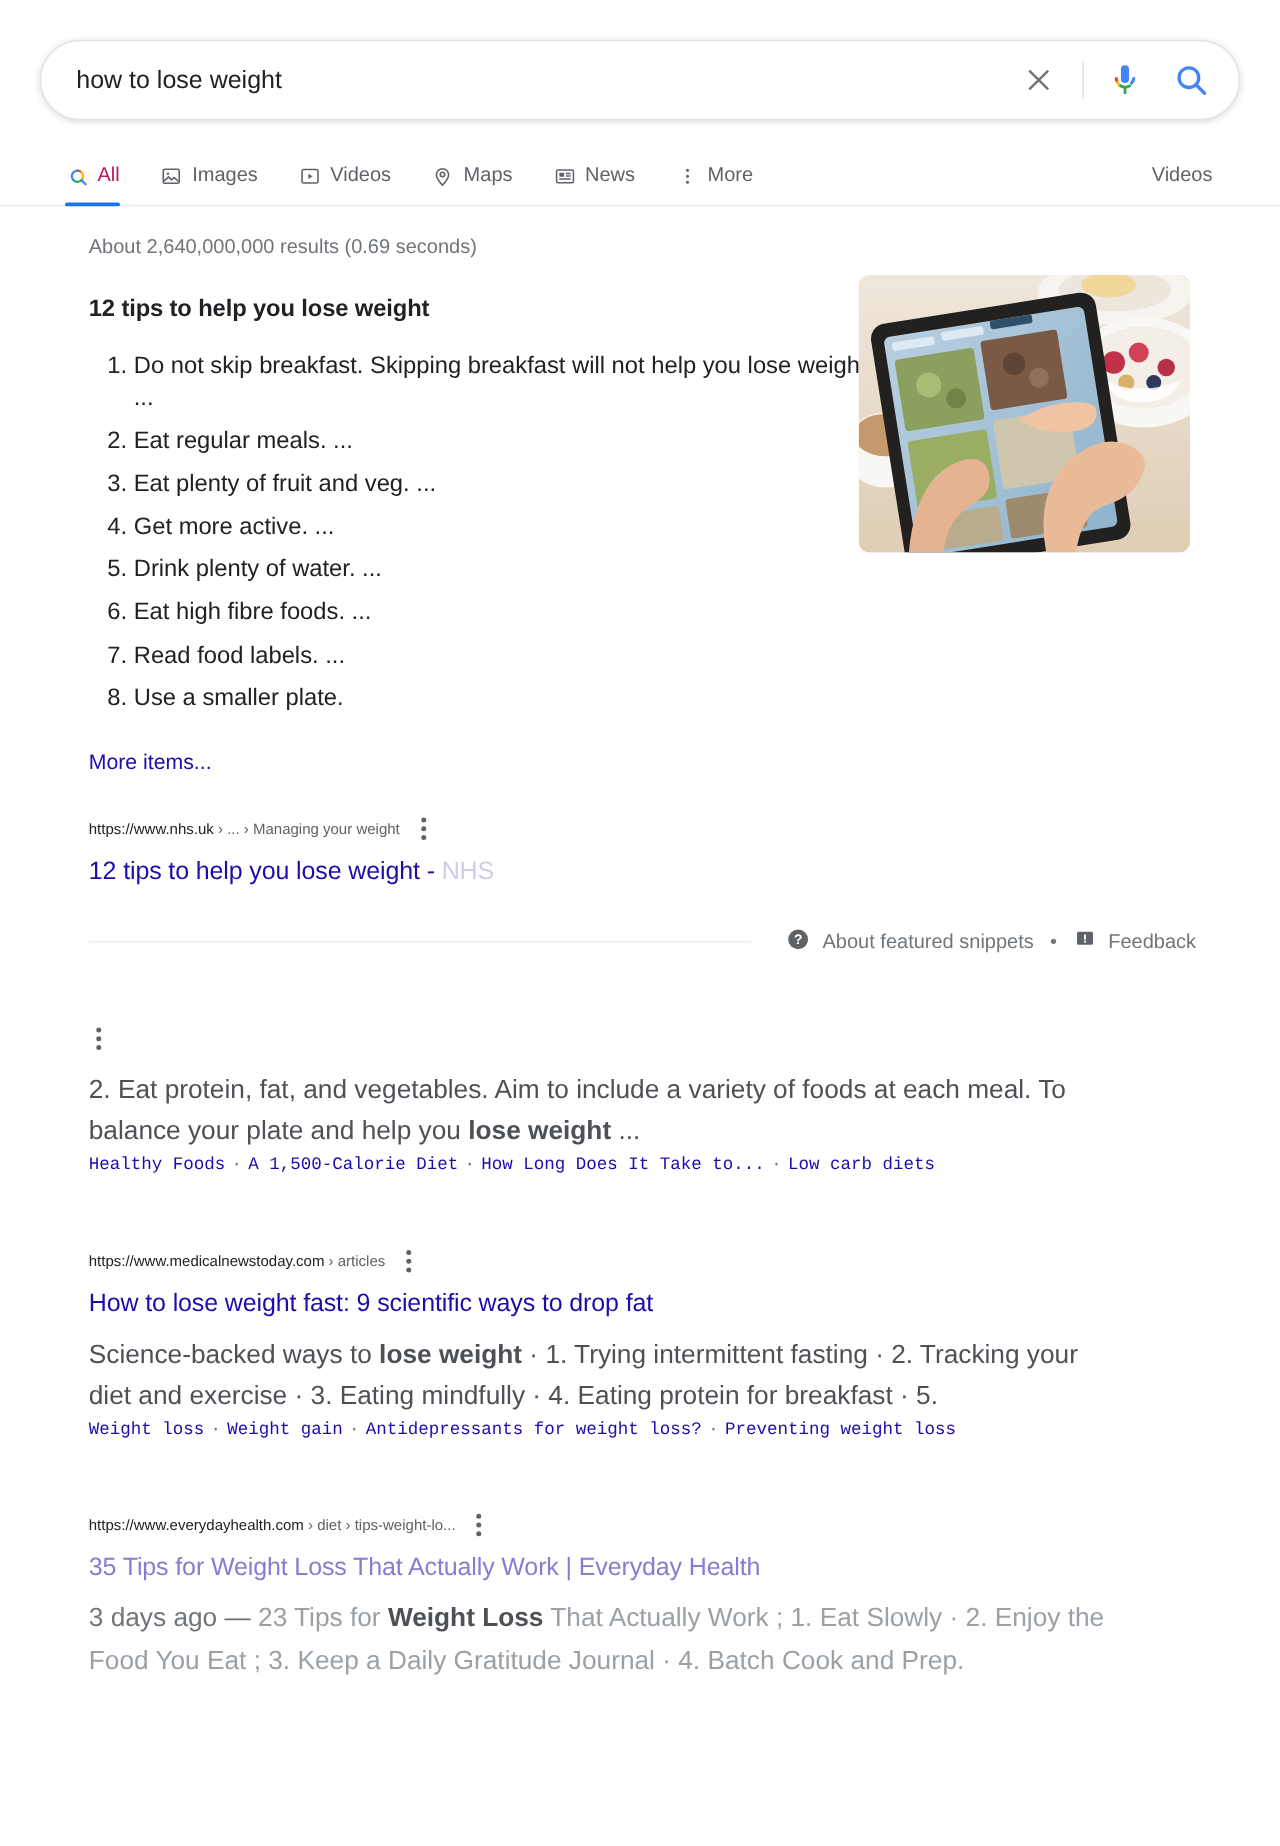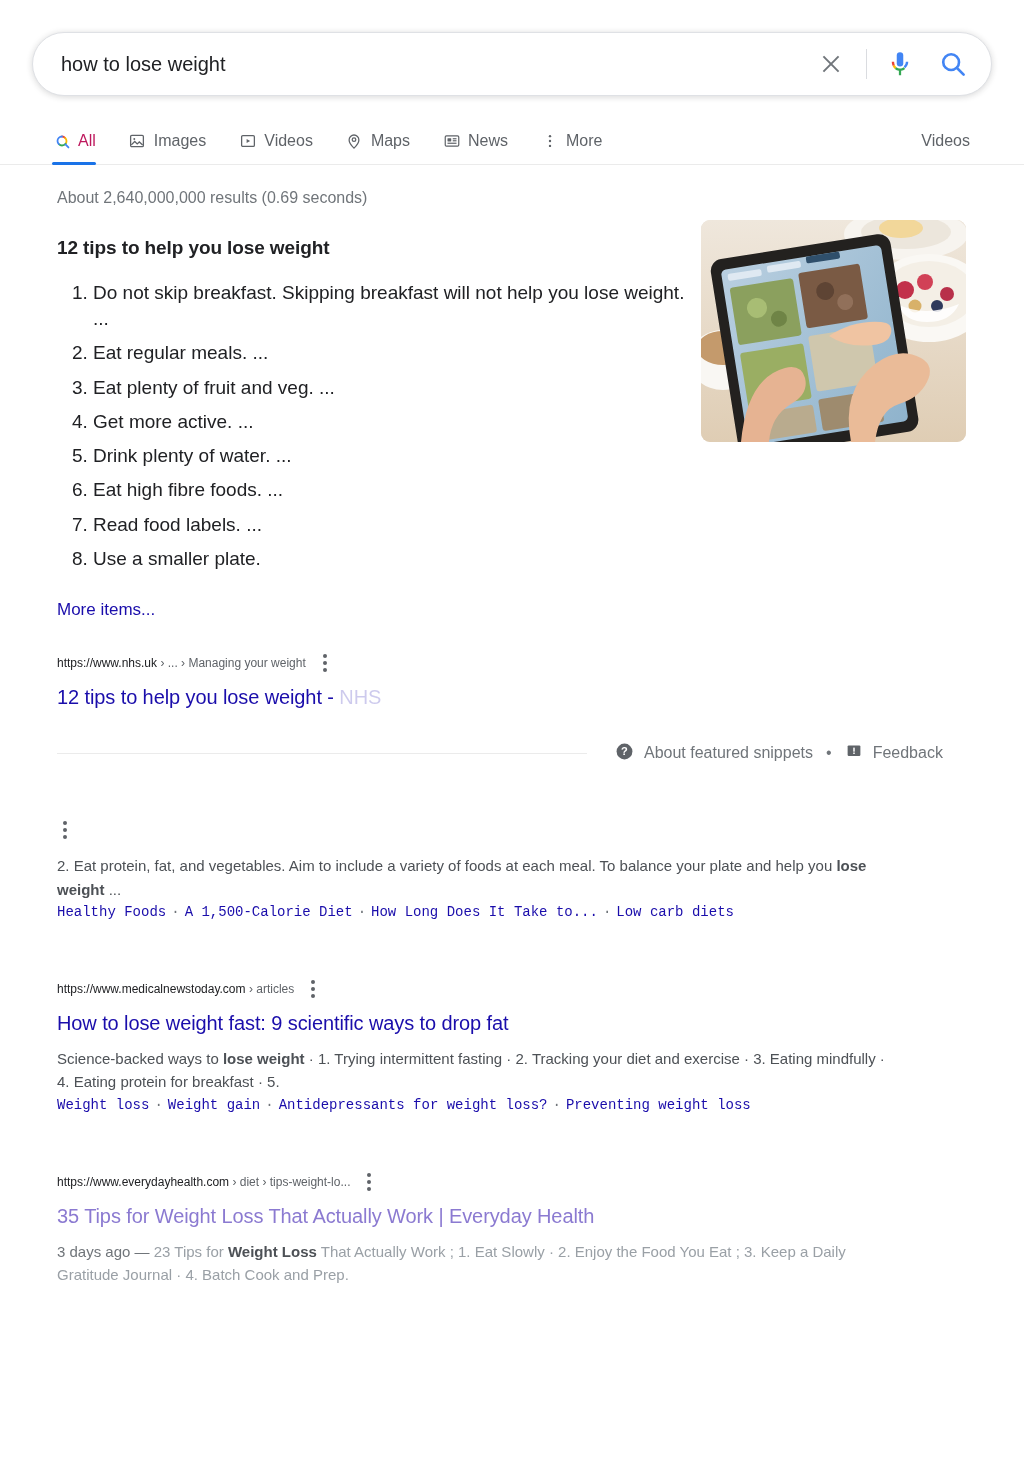--- a/index.html
+++ b/index.html
@@ -62,21 +62,21 @@
     position: absolute; left: 20px; right: 16px; bottom: -1px;
     height: 3px; background: #1a73e8; border-radius: 2px;
   }
   .tab-ico { display:flex; align-items:center; justify-content:center; width:19px; height:19px; }
   .tools-btn {
     margin-left: auto; font-size: 16px; color: #5f6368;
     height: 46px; display:flex; align-items:center; padding-right: 22px; cursor:pointer;
   }
 
   
-  .content { padding: 0 36px; position: relative; }
+  .content { padding: 0 50px; position: relative; }
   .result-stats {
     font-size: 16px; color: #70757a;
     margin-top: 24px; margin-bottom: 0;
     padding-left: 21px;
   }
 
   .fs-block { position: relative; margin-top: 30px; padding-left: 21px; }
   .fs-head {
     font-size: 19px; font-weight: bold; color: #202124;
     letter-spacing: -0.1px;
@@ -118,21 +118,21 @@
     display: flex; align-items: center;
     margin-top: 32px; padding-left: 21px;
   }
   .fs-rule { flex: 1 1 auto; height:1px; background:#ebebeb; max-width: 530px; }
   .fs-foot-items { display:flex; align-items:center; gap: 13px; margin-left: 28px; font-size:16px; color:#70757a; }
   .fs-foot-item { display:flex; align-items:center; gap: 10px; cursor:pointer; }
   .foot-dot { color:#70757a; }
 
   .result { margin-top: 52px; padding-left: 21px; }
   .snippet {
-    font-size: 15px; color: #4d5156; line-height: 1.58;
+    font-size: 21px; color: #4d5156; line-height: 1.58;
     margin-top: 11px; max-width: 830px;
   }
   .snippet b { color: #4d5156; font-weight: bold; }
   .sitelinks { margin-top: 0; font-size: 14px; color:#1a0dab; line-height: 1.6; font-family: Liberation Mono, monospace; }
   .sitelinks span.sl { cursor:pointer; }
   .sitelinks .sep { color: #70757a; padding: 0 5px; }
   .snippet .date { color:#70757a; }
 
   
   .bottom-fade {

